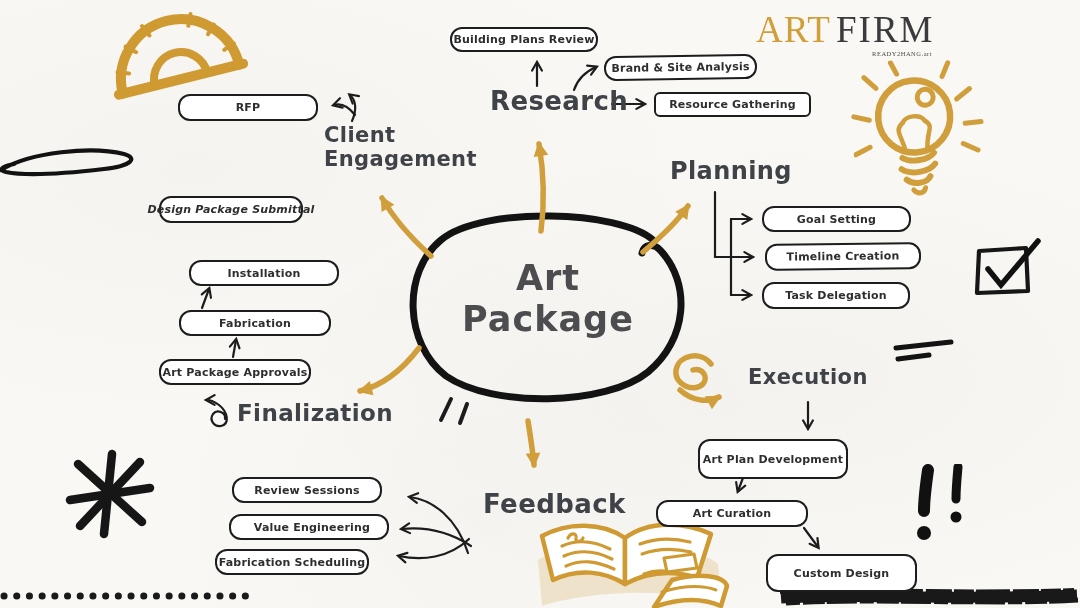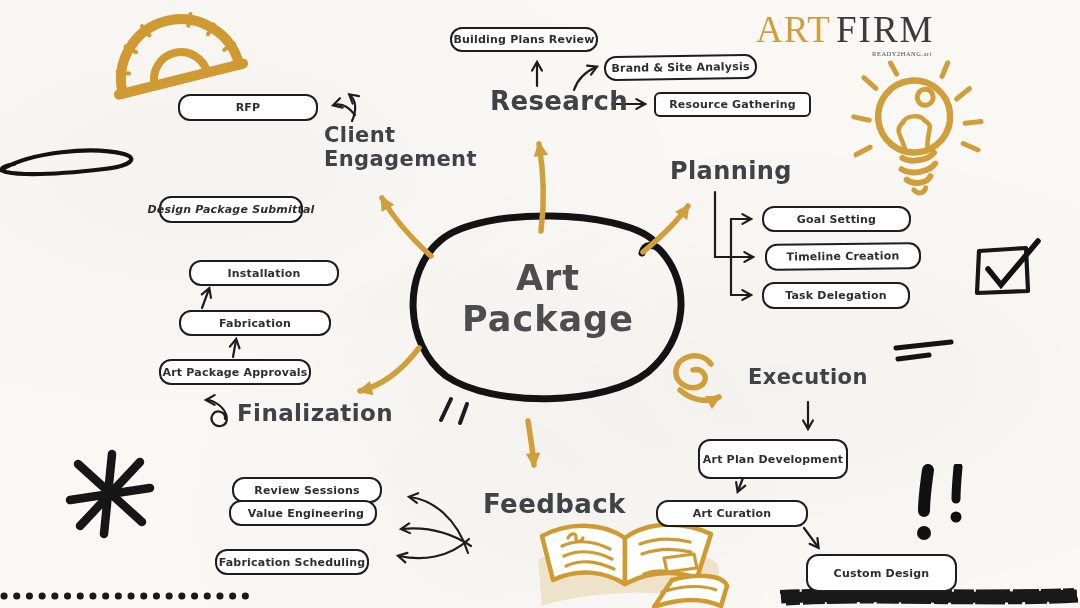--- a/index.html
+++ b/index.html
@@ -205,23 +205,23 @@
 
   <div class="node" style="left:178px;top:94px;width:140px;height:27px;">RFP</div>
   <div class="node" style="left:159px;top:196px;width:144px;height:27px;font-style:italic;">Design Package Submittal</div>
 
   <div class="node" style="left:762px;top:206px;width:149px;height:26px;">Goal Setting</div>
   <div class="node" style="left:765px;top:243px;width:156px;height:27px;transform:rotate(-.6deg);">Timeline Creation</div>
   <div class="node" style="left:762px;top:282px;width:148px;height:27px;">Task Delegation</div>
 
   <div class="node" style="left:698px;top:439px;width:150px;height:40px;">Art Plan Development</div>
   <div class="node" style="left:656px;top:500px;width:152px;height:27px;">Art Curation</div>
-  <div class="node" style="left:766px;top:554px;width:151px;height:38px;margin-left:40px;">Custom Design</div>
+  <div class="node" style="left:766px;top:554px;width:151px;height:38px;">Custom Design</div>
 
   <div class="node" style="left:232px;top:477px;width:150px;height:26px;text-align:right;">Review Sessions</div>
-  <div class="node" style="left:229px;top:500px;width:148px;height:26px;padding-left:6px;">Value Engineering</div>
+  <div class="node" style="left:229px;top:514px;width:160px;height:26px;padding-left:6px;">Value Engineering</div>
   <div class="node" style="left:215px;top:549px;width:154px;height:26px;text-align:right;">Fabrication Scheduling</div>
 
   <div class="node" style="left:159px;top:359px;width:152px;height:26px;text-align:center;">Art Package Approvals</div>
   <div class="node" style="left:179px;top:310px;width:152px;height:26px;">Fabrication</div>
   <div class="node" style="left:189px;top:260px;width:150px;height:26px;">Installation</div>
 
 </div>
 
 </body></html>

